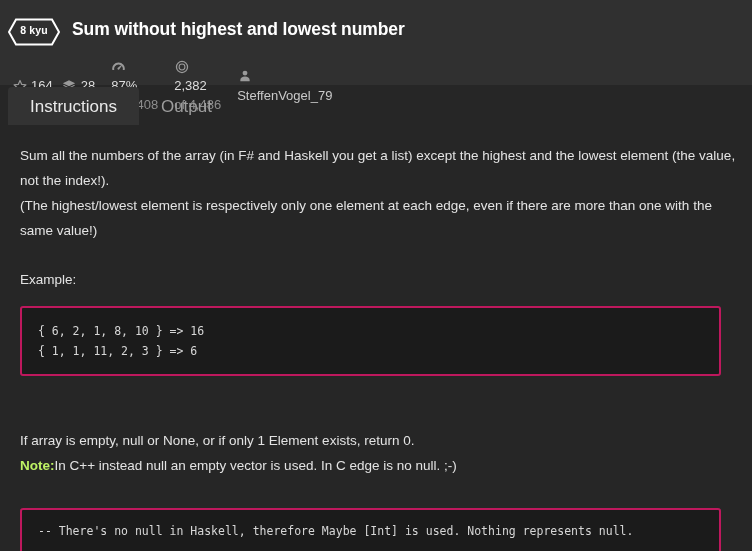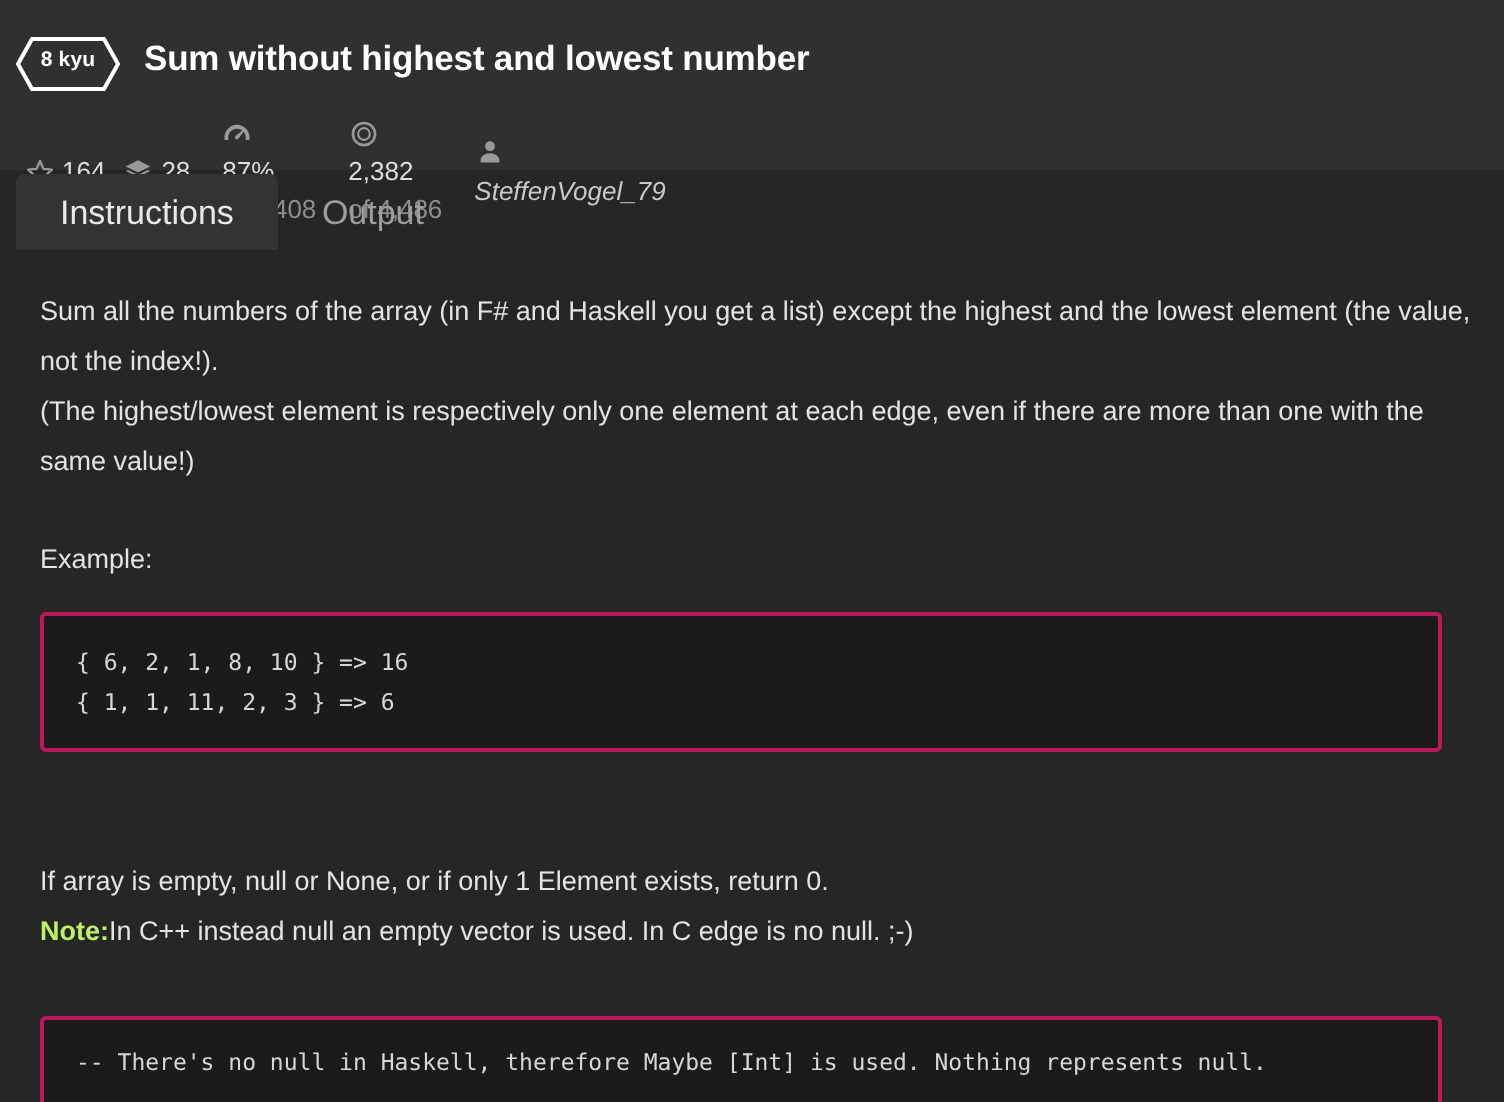--- a/index.html
+++ b/index.html
@@ -82,21 +82,21 @@
     justify-content: center;
     width: 15px;
     height: 15px;
     flex: 0 0 15px;
     color: #9a9a9a;
   }
   .stat .ico svg { display: block; }
 
   .val-strong { color: #dedede; }
   .val-dim { color: #8d8d8d; }
-  .author-name { color: #c9c9c9; font-style: italic; }
+  .author-name { color: #c9c9c9; }
 
   
   .tabbar {
     display: flex;
     align-items: flex-end;
     height: 40px;
     padding-left: 8px;
     background: #262626;
   }
 

